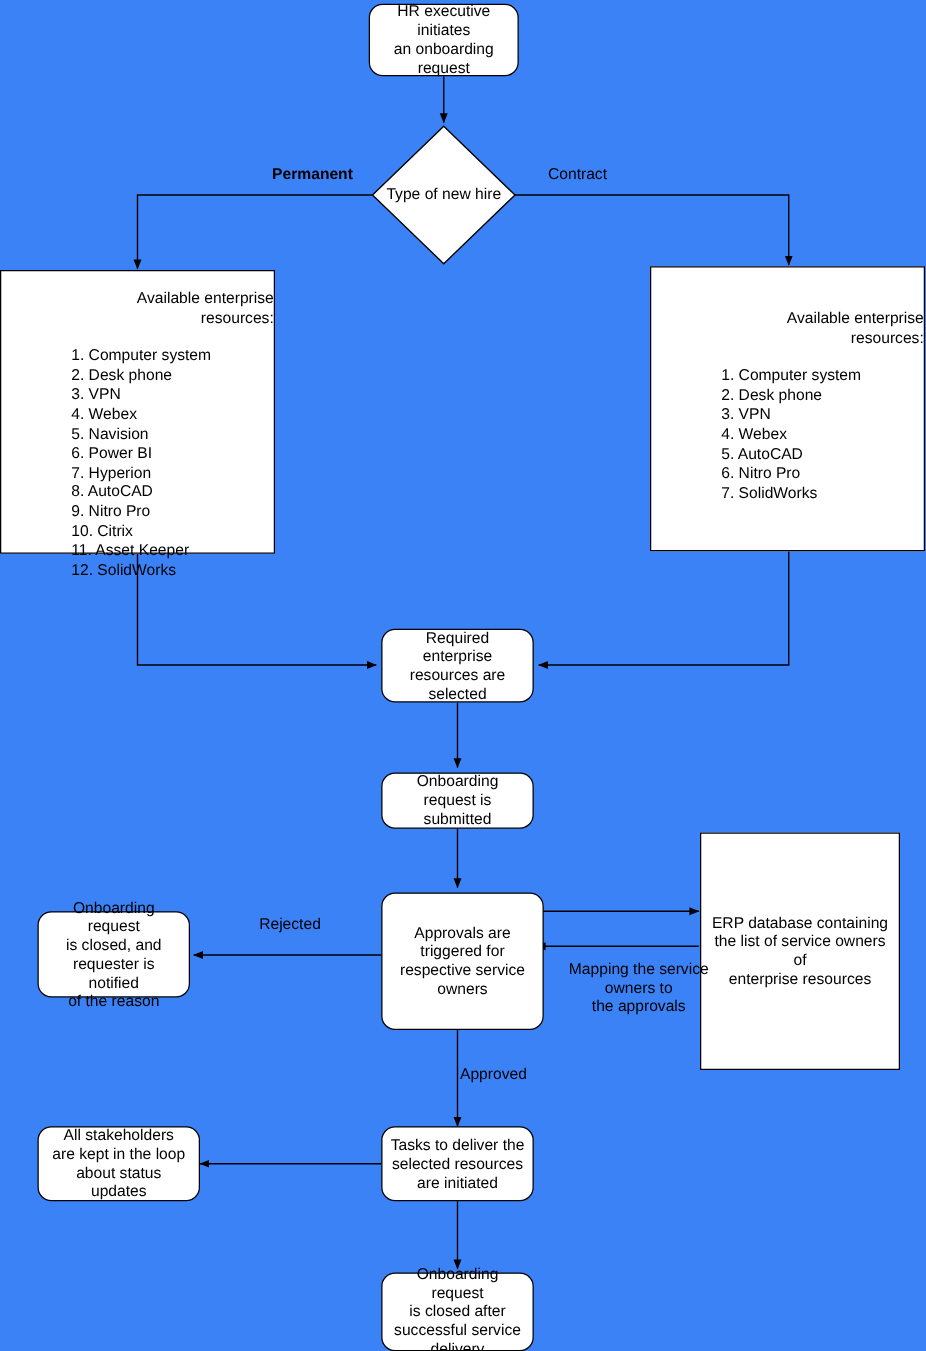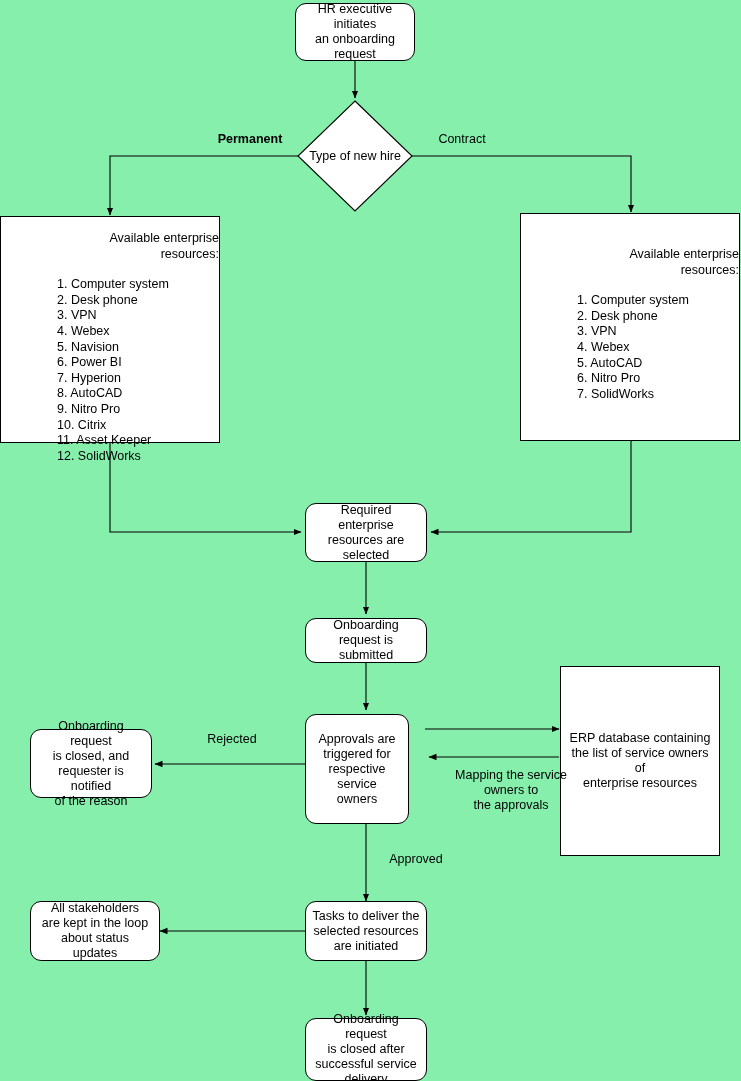--- a/index.html
+++ b/index.html
@@ -8,21 +8,21 @@
     background: #ffffff;
   }
   body {
     font-family: "Liberation Sans", sans-serif;
     color: #000000;
   }
   #canvas {
     position: relative;
     width: 741px;
     height: 1081px;
-    background: #86efac;
+    background: #3b82f6;
     overflow: hidden;
   }
   svg#wires {
     position: absolute;
     left: 0;
     top: 0;
     width: 741px;
     height: 1081px;
     pointer-events: none;
   }
@@ -181,21 +181,21 @@
     <span class="txt">Required enterprise
 resources are
 selected</span>
   </div>
 
   <div class="node rounded" style="left:305px; top:618px; width:122px; height:45px;justify-content:center;">
     <span class="txt">Onboarding
 request is submitted</span>
   </div>
 
-  <div class="node rounded" style="left:305px; top:714px; width:104px; height:110px;">
+  <div class="node rounded" style="left:305px; top:714px; width:130px; height:110px;">
     <span class="txt">Approvals are
 triggered for
 respective service
 owners</span>
   </div>
 
   <div class="node sharp" style="left:560px; top:666px; width:160px; height:190px;">
     <span class="txt">ERP database containing
 the list of service owners of
 enterprise resources</span>
@@ -226,19 +226,19 @@
 successful service
 delivery</span>
   </div>
 
   <div class="edge-label" style="left:200px; top:132px; width:100px;font-weight:bold;">Permanent</div>
 
   <div class="edge-label" style="left:412px; top:132px; width:100px;">Contract</div>
 
   <div class="edge-label" style="left:182px; top:732px; width:100px;">Rejected</div>
 
-  <div class="edge-label" style="left:368px; top:852px; width:96px; text-align:center;">Approved</div>
+  <div class="edge-label" style="left:368px; top:852px; width:96px; text-align:left;">Approved</div>
 
   <div class="edge-label" style="left:448px; top:768px; width:126px;">Mapping the service
 owners to
 the approvals</div>
 
 </div>
 
 </body></html>

